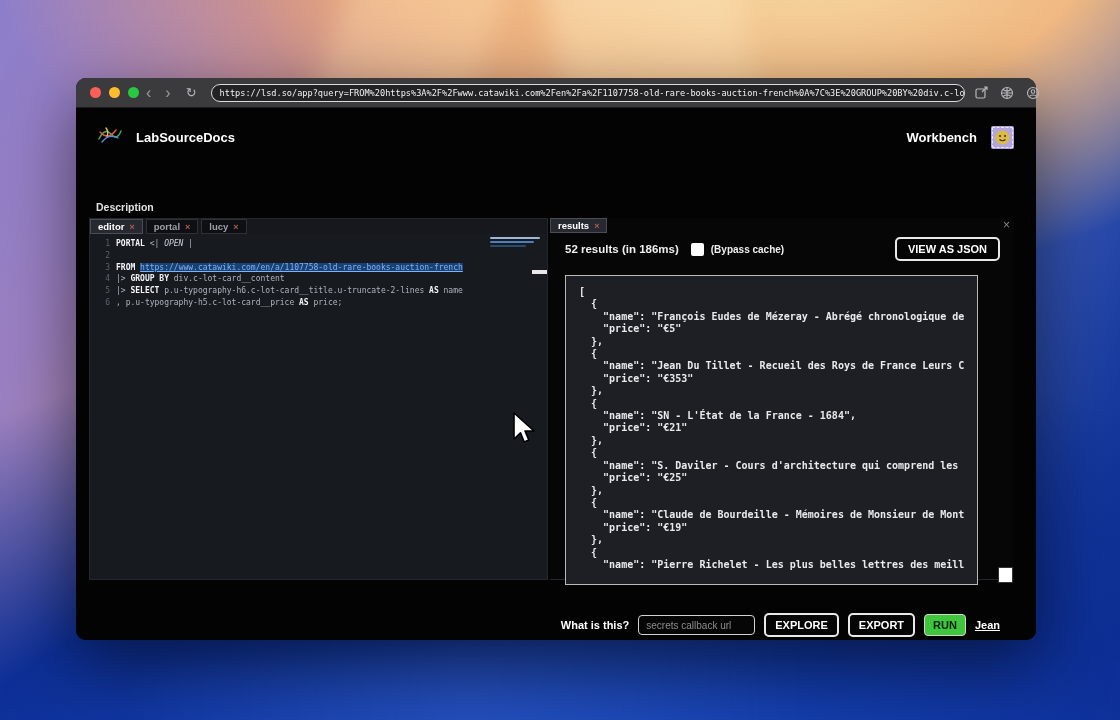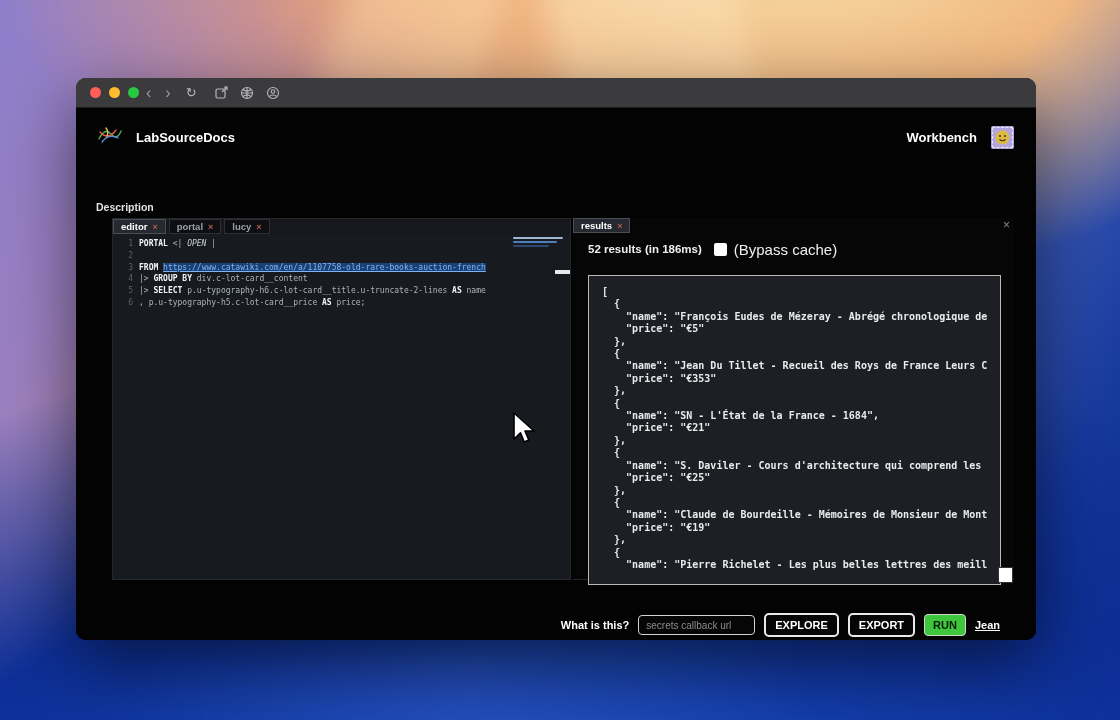--- a/index.html
+++ b/index.html
@@ -57,21 +57,21 @@
 
   .titlerow{ position:absolute; top:58px; left:20px; display:flex; align-items:center; gap:10px; }
   .apptitle{ color:#fff; font-size:25px; font-weight:800; letter-spacing:.2px; }
   .btn{ background:#050505; color:#fff; border:1.5px solid #e9e9e9; border-radius:6px;
         font-weight:700; font-family:"Liberation Sans", sans-serif; cursor:pointer; }
   .btn.small{ font-size:10px; padding:4px 9px; }
   .btn.med{ font-size:11px; padding:5px 12px; }
   .desc{ position:absolute; top:93px; left:20px; color:#e2e2e2; font-size:10.5px; font-weight:700; }
 
   
-  .panes{ position:absolute; top:110px; left:36px; right:22px; height:362px; display:flex; gap:2px; }
+  .panes{ position:absolute; top:110px; left:13px; right:22px; height:362px; display:flex; gap:2px; }
   .pane{ position:relative; }
   .pane.editor-pane{ width:459px; background:#16181d; border:1px solid #25272c; }
   .pane.results-pane{ flex:1; background:#060607; border-bottom:1px solid #25272c; }
 
   .tabrow{ position:absolute; top:0; left:0; display:flex; gap:3px; height:15px; z-index:2; }
   .tab{ display:flex; align-items:center; gap:5px; padding:0 7px; font-size:9.5px; font-weight:700;
         border:1px solid #2e3036; background:#0e0f12; color:#9aa0ab; }
   .tab.active{ background:#26292f; border-color:#4a4d55; color:#fff; }
   .tab .x{ color:#b05c50; font-size:9px; font-weight:700; }
 
@@ -89,21 +89,21 @@
   .minimap{ position:absolute; top:3px; right:5px; width:52px; }
   .minimap div{ height:2px; margin-bottom:2px; border-radius:1px; }
   .mm1{ width:50px; background:#9fb6d4; }
   .mm2{ width:44px; background:#4d7fbe; }
   .mm3{ width:36px; background:#2c4a70; }
   .mm-slider{ position:absolute; top:36px; right:0; width:15px; height:4px; background:#e8e8e8; }
 
   .results-head{ position:absolute; top:18px; left:15px; right:14px; height:26px; display:flex; align-items:center; }
   .summary{ color:#efefef; font-size:11.5px; font-weight:600; }
   .checkbox{ width:13px; height:13px; background:#fff; border-radius:2px; margin:0 7px 0 12px; }
-  .bypass{ color:#efefef; font-size:15px; font-weight:400; }
+  .bypass{ color:#efefef; font-size:10px; font-weight:700; }
   .head-spacer{ flex:1; }
   .btn.view{ font-size:11px; font-weight:800; padding:4px 11px; border-width:2px; border-radius:5px; }
   .btn.view + .btn.view{ margin-left:8px; }
   .pane-close{ position:absolute; top:0px; right:4px; color:#8a8a8a; font-size:12px; }
 
   .jsonbox{ position:absolute; top:57px; left:15px; width:413px; height:310px;
         border:1px solid #b9b9b9; background:#1d1f24; overflow:hidden; }
   .jsonbox pre{ font-family:"DejaVu Sans Mono", monospace; font-size:10px; line-height:12.4px;
         font-weight:600; color:#e8eaec; padding:10px 0 0 13px; white-space:pre; }
   .resize-handle{ position:absolute; right:1px; bottom:-4px; width:15px; height:16px; background:#fff; border:1px solid #333; }
@@ -133,20 +133,21 @@
 
     <div class="titlebar">
       <div class="lights">
         <span class="light" style="background: rgb(255, 95, 87);"></span>
         <span class="light" style="background: rgb(254, 188, 46);"></span>
         <span class="light" style="background: rgb(40, 200, 64);"></span>
       </div>
       <span class="navbtn">‹</span>
       <span class="navbtn">›</span>
       <span class="reload">↻</span>
+      <div class="urlpill">https://lsd.so/app?query=FROM%20https%3A%2F%2Fwww.catawiki.com%2Fen%2Fa%2F1107758-old-rare-books-auction-french%0A%7C%3E%20GROUP%20BY%20div.c-lo</div>
       <div class="tb-icons">
         <span>
           <svg width="13" height="13" viewBox="0 0 13 13" fill="none" stroke="#b8b8bc" stroke-width="1.2">
             <rect x="1" y="3" width="9" height="9" rx="1.5"></rect>
               <path d="M7 6 L12 1 M9 1 h3 v3"></path>
           </svg>
         </span>
         <span>
           <svg width="14" height="14" viewBox="0 0 14 14" fill="none" stroke="#b8b8bc" stroke-width="1.1">
             <circle cx="7" cy="7" r="5.5"></circle>
@@ -237,20 +238,21 @@
               <span>results</span>
               <span class="x">×</span>
             </span>
           </div>
           <span class="pane-close">×</span>
           <div class="results-head">
             <span class="summary">52 results (in 186ms)</span>
             <span class="checkbox"></span>
             <span class="bypass">(Bypass cache)</span>
             <span class="head-spacer"></span>
+            <button class="btn view">VIEW AS JSON</button>
           </div>
           <div class="jsonbox">
             <pre>[
   {
     "name": "François Eudes de Mézeray - Abrégé chronologique de
     "price": "€5"
   },
   {
     "name": "Jean Du Tillet - Recueil des Roys de France Leurs C
     "price": "€353"

